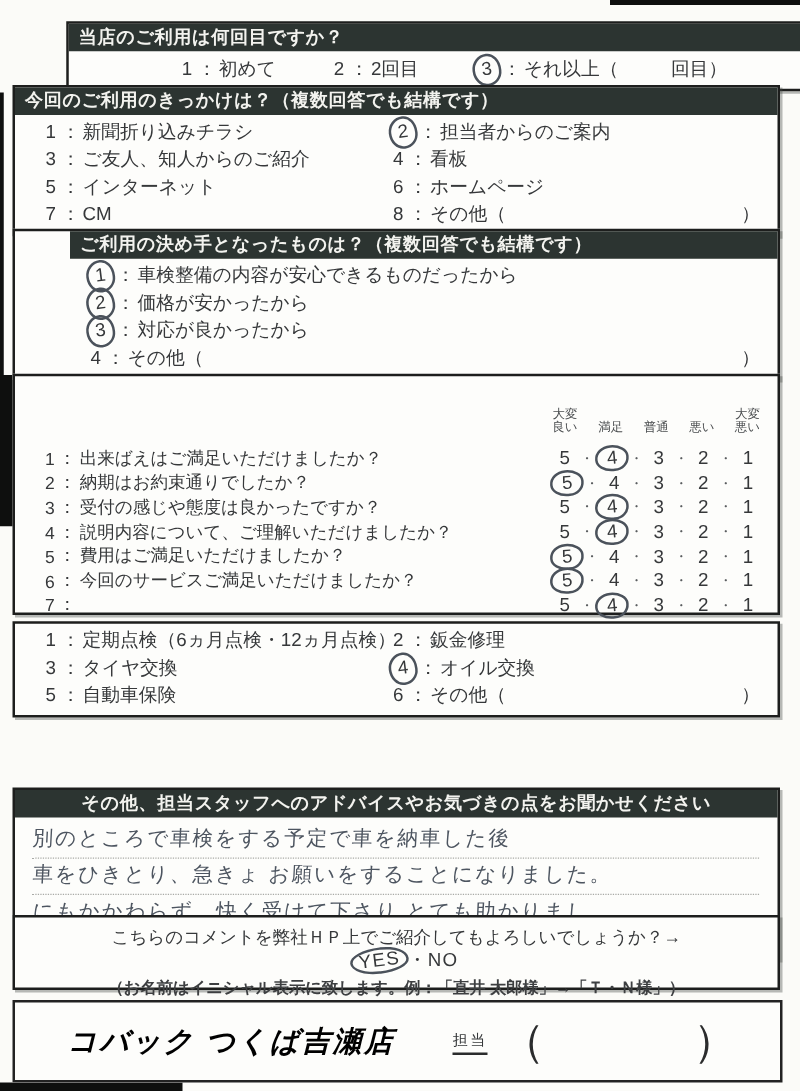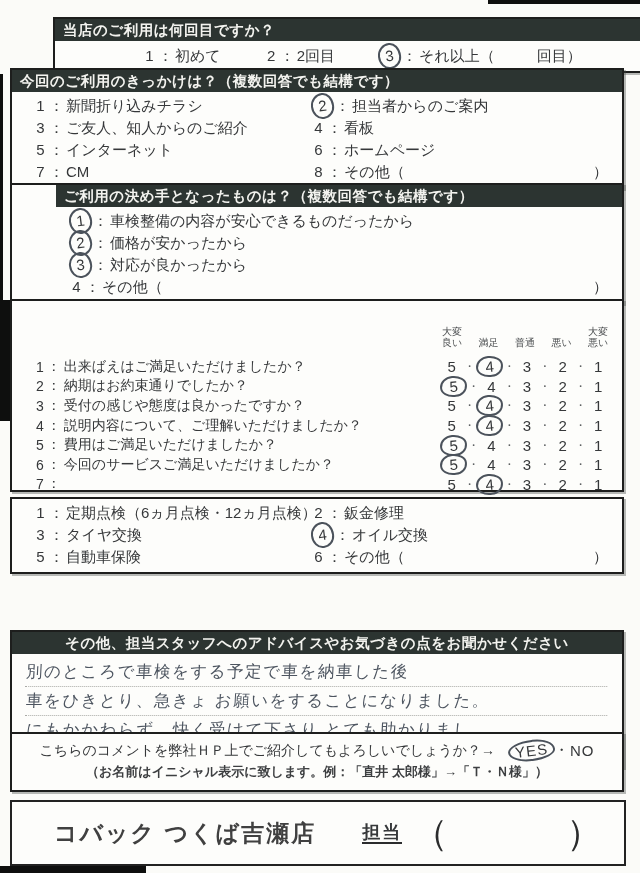--- a/index.html
+++ b/index.html
@@ -83,33 +83,33 @@
   .hw-lines{padding:4px 14px 0 14px;}
   .hw-line{
     height:28px;line-height:26px;
     border-bottom:1.5px dotted #a9aaa6;
     font-size:16.5px;color:#4d5560;
     letter-spacing:1.5px;white-space:nowrap;overflow:hidden;
     transform:skewX(-3deg);
   }
 
   
-  .consent-line1{display:flex;justify-content:center;align-items:center;font-size:14px;margin-top:7px;white-space:nowrap;}
+  .consent-line1{display:flex;justify-content:center;align-items:center;font-size:14px;margin-top:7px;white-space:nowrap;flex-direction:column;}
   .consent-ans{display:flex;align-items:center;margin-left:14px;font-size:15px;letter-spacing:1px;}
   .consent-yes.circled{padding:0 5px;}
   .consent-note{text-align:center;font-size:13px;margin-top:3px;color:#3d3f41;font-weight:bold;}
 
   
   .footer-box{
     position:absolute;left:10px;top:800px;width:616px;height:66px;
     border:2px solid #222;background:#fdfdfb;
     display:flex;align-items:center;box-sizing:border-box;
   }
-  .shop-name{font-size:23px;font-weight:bold;letter-spacing:2px;margin-left:42px;color:#404040;}
-  .staff-label{font-size:18px;margin-left:46px;letter-spacing:2px;border-bottom:2px solid #2b2c2d;line-height:20px;font-weight:bold;}
+  .shop-name{font-size:23px;font-weight:bold;letter-spacing:2px;margin-left:42px;color:#000000;font-style:italic;}
+  .staff-label{font-size:12px;margin-left:46px;letter-spacing:2px;border-bottom:2px solid #2b2c2d;line-height:20px;}
   .staff-paren{font-size:36px;font-weight:300;color:#2b2c2d;}
   .staff-open{margin-left:10px;}
   .staff-close{margin-left:118px;}
 </style>
 </head>
 <body>
 
 <div class="sheet">
 
   <div class="artifact art-top"></div>

